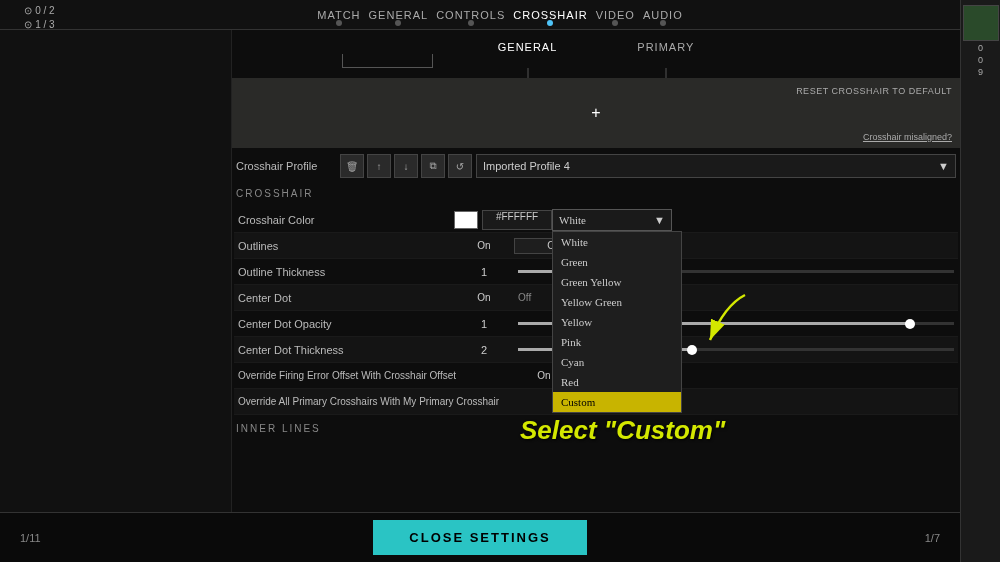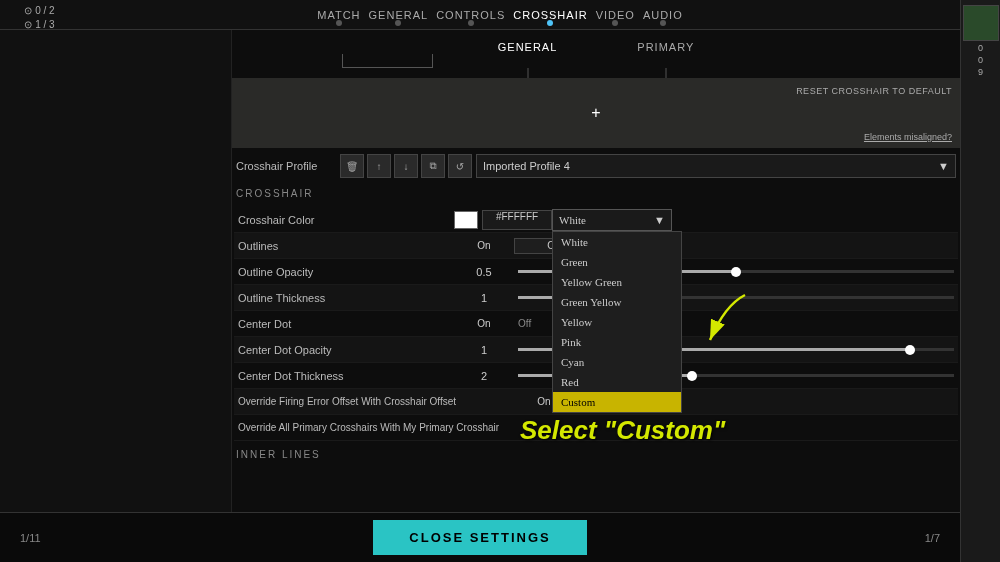--- a/index.html
+++ b/index.html
@@ -448,21 +448,21 @@
 
   <div style="height:14px; position:relative; margin: 0 0 0 0;">
     <div style="position:absolute; left:110px; top:0; width:1px; height:14px; background:#555;"></div>
     <div style="position:absolute; left:200px; top:0; width:1px; height:14px; background:#555;"></div>
     <div style="position:absolute; left:110px; top:13px; width:91px; height:1px; background:#555;"></div>
   </div>
 
   <div class="preview-area" style="margin-left:0; width:100%;">
     <div class="crosshair-center">+</div>
     <div class="reset-btn">RESET CROSSHAIR TO DEFAULT</div>
-    <div class="elements-misaligned">Elements misaligned?</div>
+    <div class="elements-misaligned">Crosshair misaligned?</div>
   </div>
 
   <div class="settings-panel" style="margin-left:0; width:100%; padding: 6px 2px;">
 
     <div class="profile-row">
       <span class="profile-label">Crosshair Profile</span>
       <div class="profile-icons">
         <div class="profile-icon-btn">🗑</div>
         <div class="profile-icon-btn">↑</div>
         <div class="profile-icon-btn">↓</div>
@@ -484,52 +484,42 @@
         <div class="hex-input" style="">#FFFFFF</div>
         <div style="position:relative;font-family:Liberation Serif, serif;">
           <div class="dropdown-btn">
             <span>White</span>
             <span>▼</span>
           </div>
 
           <div class="dropdown-menu">
             <div class="dropdown-option">White</div>
             <div class="dropdown-option">Green</div>
+            <div class="dropdown-option">Green Yellow</div>
             <div class="dropdown-option">Yellow Green</div>
-            <div class="dropdown-option">Green Yellow</div>
             <div class="dropdown-option">Yellow</div>
             <div class="dropdown-option">Pink</div>
             <div class="dropdown-option">Cyan</div>
             <div class="dropdown-option">Red</div>
             <div class="dropdown-option highlighted">Custom</div>
           </div>
         </div>
       </div>
     </div>
 
     <div class="settings-row">
       <div class="row-label">Outlines</div>
       <div class="row-value toggle-on">On</div>
       <div class="row-control">
         <div style="width:80px; height:16px; background:#1e1e1e; border:1px solid #444; display:flex; align-items:center; justify-content:center; cursor:pointer;">
           <span style="font-size:10px; color:#ccc;">On</span>
         </div>
       </div>
     </div>
 
-    <div class="settings-row">
-      <div class="row-label">Outline Opacity</div>
-      <div class="row-value">0.5</div>
-      <div class="row-control">
-        <div class="slider-track" style="flex:1; margin:0 4px;">
-          <div class="slider-fill" style="width:50%;"></div>
-          <div class="slider-thumb" style="left:calc(50% - 5px);"></div>
-        </div>
-      </div>
-    </div>
 
     <div class="settings-row">
       <div class="row-label">Outline Thickness</div>
       <div class="row-value">1</div>
       <div class="row-control">
         <div class="slider-track" style="flex:1; margin:0 4px;">
           <div class="slider-fill" style="width:20%;"></div>
           <div class="slider-thumb" style="left:calc(20% - 5px);"></div>
         </div>
       </div>

